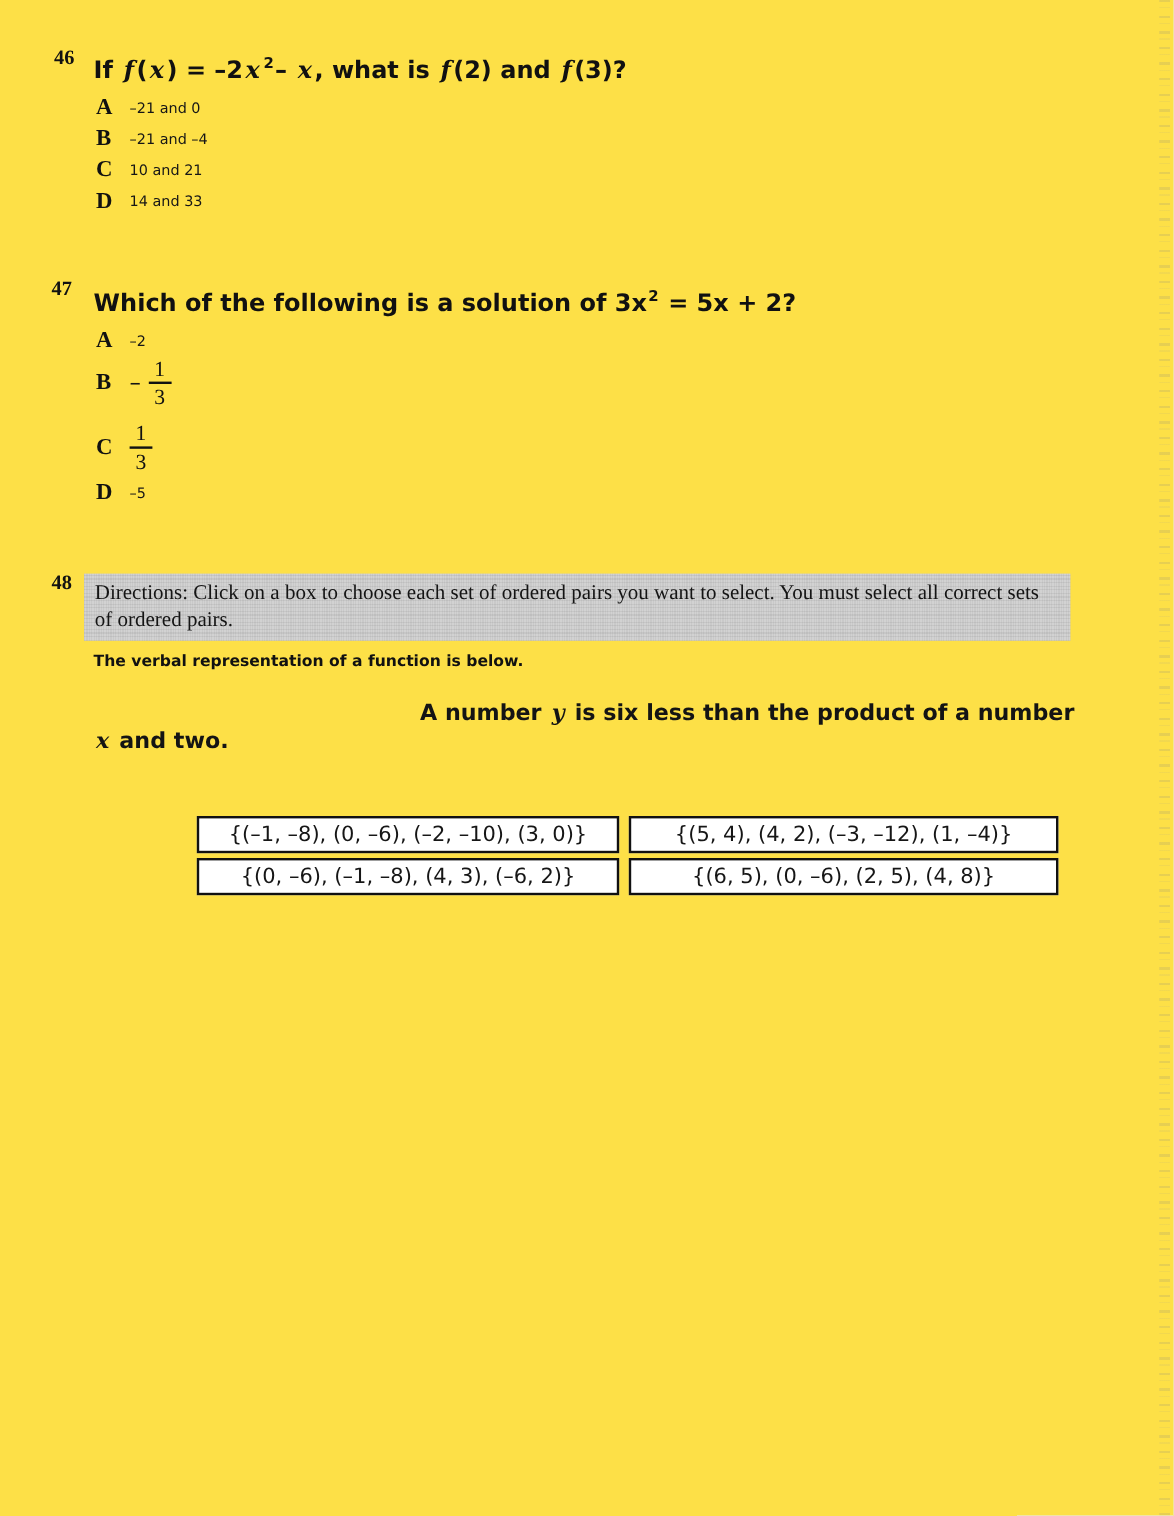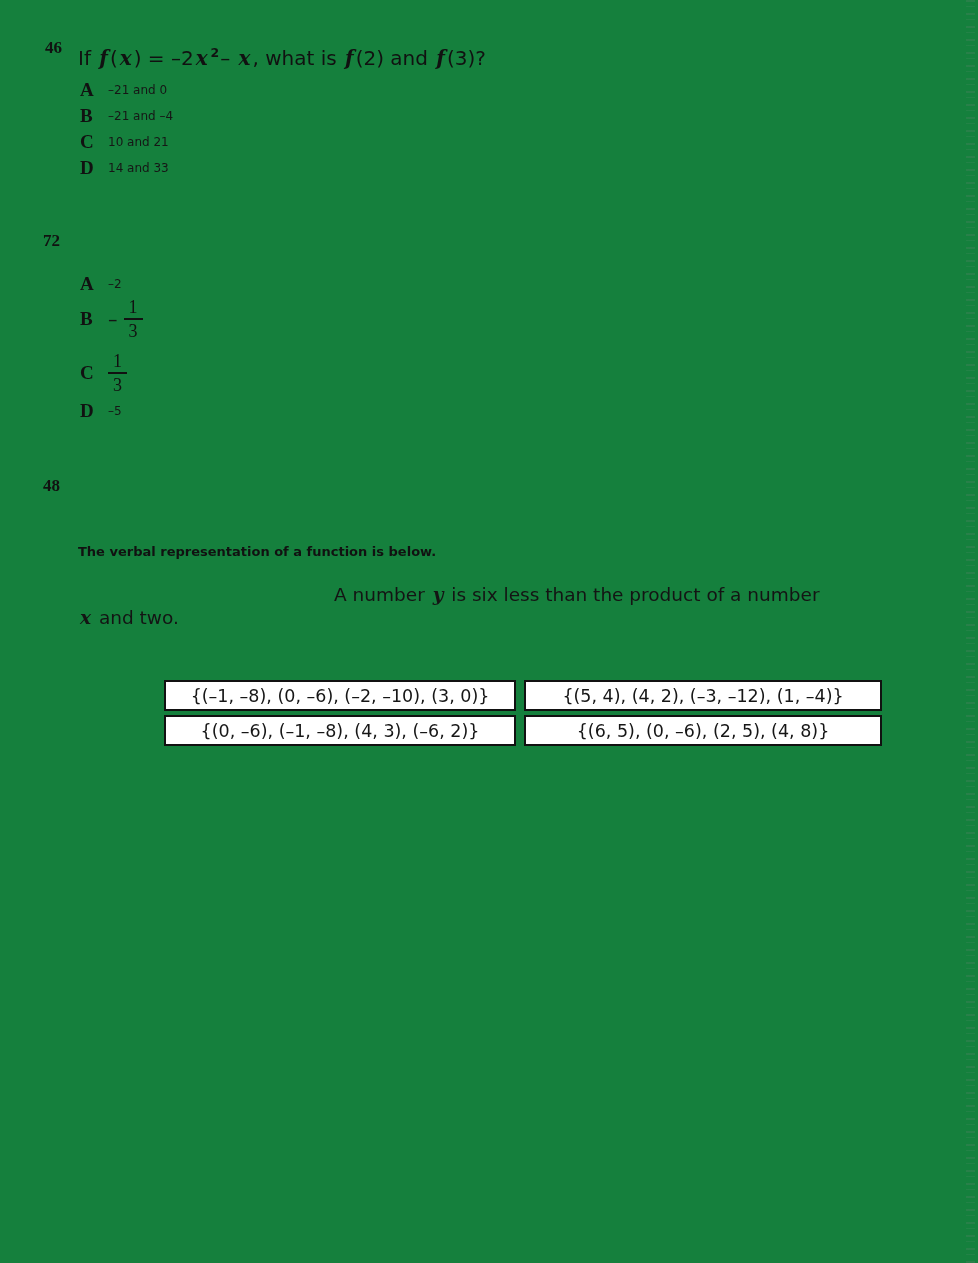--- a/index.html
+++ b/index.html
@@ -1,21 +1,21 @@
 <!DOCTYPE html>
 <html><head>
 <meta charset="utf-8">
 <style>
   html, body { margin: 0; padding: 0; background: #e8e8e8; }
   .page {
     position: relative;
     width: 978px;
     height: 1263px;
     margin: 0 auto;
-    background: #15803d;
+    background: #fde047;
     color: #141414;
     font-family: "DejaVu Sans", sans-serif;
     overflow: hidden;
   }
 
   
   .scan-strip {
     position: absolute;
     top: 0; bottom: 0;
     right: 3px;
@@ -38,21 +38,21 @@
     font-size: 17px;
     color: #111;
   }
 
   .prompt {
     font-size: 20px;
     line-height: 24px;
     color: #111;
     white-space: nowrap;
   }
-  .tk-b  { font-weight: 400; margin-top: 28px; }
+  .tk-b  { font-weight: 700; margin-top: 28px; }
   .tk-bi { font-weight: 700; font-style: italic; font-family: "DejaVu Serif", serif; padding: 0 2px; }
   .tk-sup{ font-weight: 700; vertical-align: super; font-size: 62%; line-height: 0; padding: 0 1px; }
 
   .opt {
     display: flex;
     align-items: center;
     height: 26px;
     white-space: nowrap;
   }
   .opt .letter {
@@ -151,22 +151,23 @@
     <div class="opt">
       <span class="letter">C</span>
       <span class="otext">10 and 21</span>
     </div>
     <div class="opt">
       <span class="letter">D</span>
       <span class="otext">14 and 33</span>
     </div>
   </div>
 
-  <div class="abs qnum" style="left:43px; top:231px;">72</div>
-
+  <div class="abs qnum" style="left:43px; top:231px;">47</div>
+
+  <div class="abs prompt" style="left:78px; top:240px;"><span class="tk-b">Which of the following is a solution of 3x</span><span class="tk-sup">2</span><span class="tk-b"> = 5x + 2?</span></div>
 
   <div class="abs opt" style="left:80px; top:271px;">
     <span class="letter">A</span>
     <span class="otext">–2</span>
   </div>
 
   <div class="abs opt frac-opt" style="left:80px; top:297px;">
     <span class="letter">B</span>
     <span class="minus">–</span>
     <span class="frac">
@@ -183,24 +184,25 @@
     </span>
   </div>
 
   <div class="abs opt" style="left:80px; top:398px;">
     <span class="letter">D</span>
     <span class="otext">–5</span>
   </div>
 
   <div class="abs qnum" style="left:43px; top:476px;">48</div>
 
+  <div class="abs directions-box" style="left:70px; top:478px;">Directions: Click on a box to choose each set of ordered pairs you want to select. You must select all correct sets of ordered pairs.</div>
 
   <div class="abs bold-line" style="left:78px; top:541px;">The verbal representation of a function is below.</div>
 
-  <div class="abs statement" style="left:334px; top:584px;"><span class="tk-b">A number </span><span class="tk-bi">y</span><span class="tk-b"> is six less than the product of a number</span></div>
+  <div class="abs statement" style="left:350px; top:584px;"><span class="tk-b">A number </span><span class="tk-bi">y</span><span class="tk-b"> is six less than the product of a number</span></div>
 
   <div class="abs statement" style="left:78px; top:607px;"><span class="tk-bi">x</span><span class="tk-b"> and two.</span></div>
 
 
   <div class="abs choices-grid" style="left:128px; top:680px;">
     <div class="choice-box">{(–1, –8), (0, –6), (–2, –10), (3, 0)}</div>
     <div class="choice-box">{(5, 4), (4, 2), (–3, –12), (1, –4)}</div>
     <div class="choice-box">{(0, –6), (–1, –8), (4, 3), (–6, 2)}</div>
     <div class="choice-box">{(6, 5), (0, –6), (2, 5), (4, 8)}</div>
   </div>

